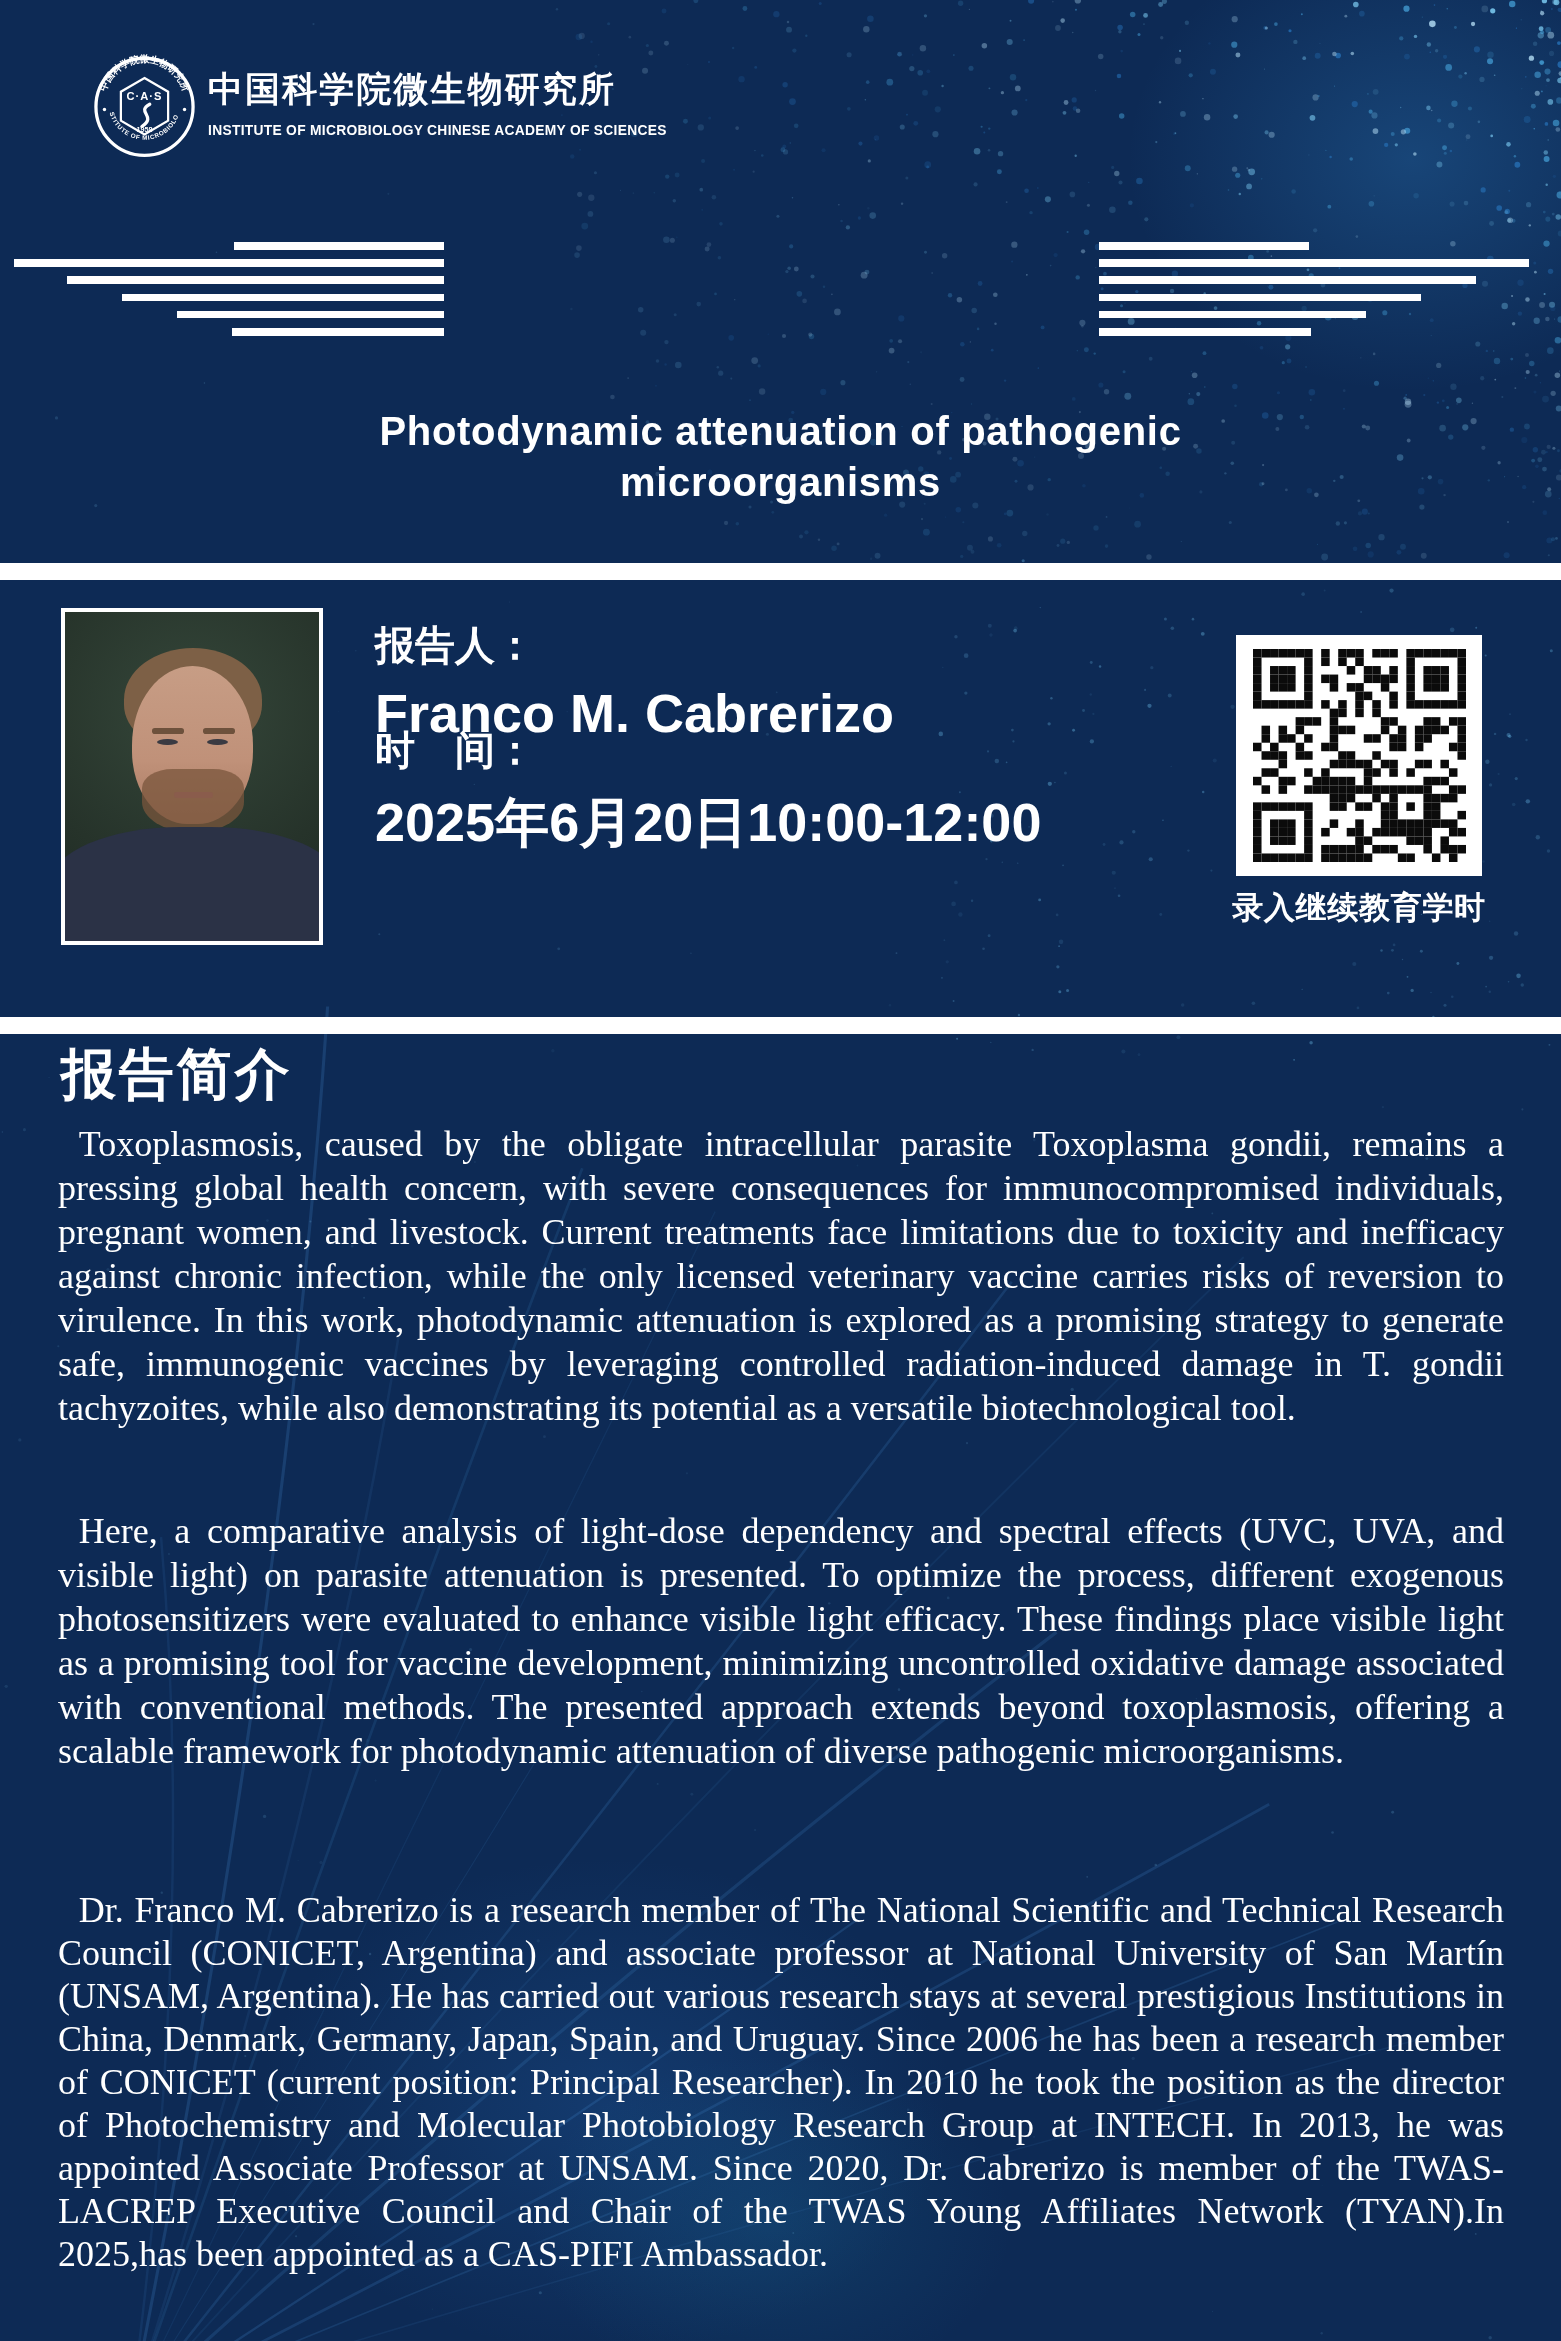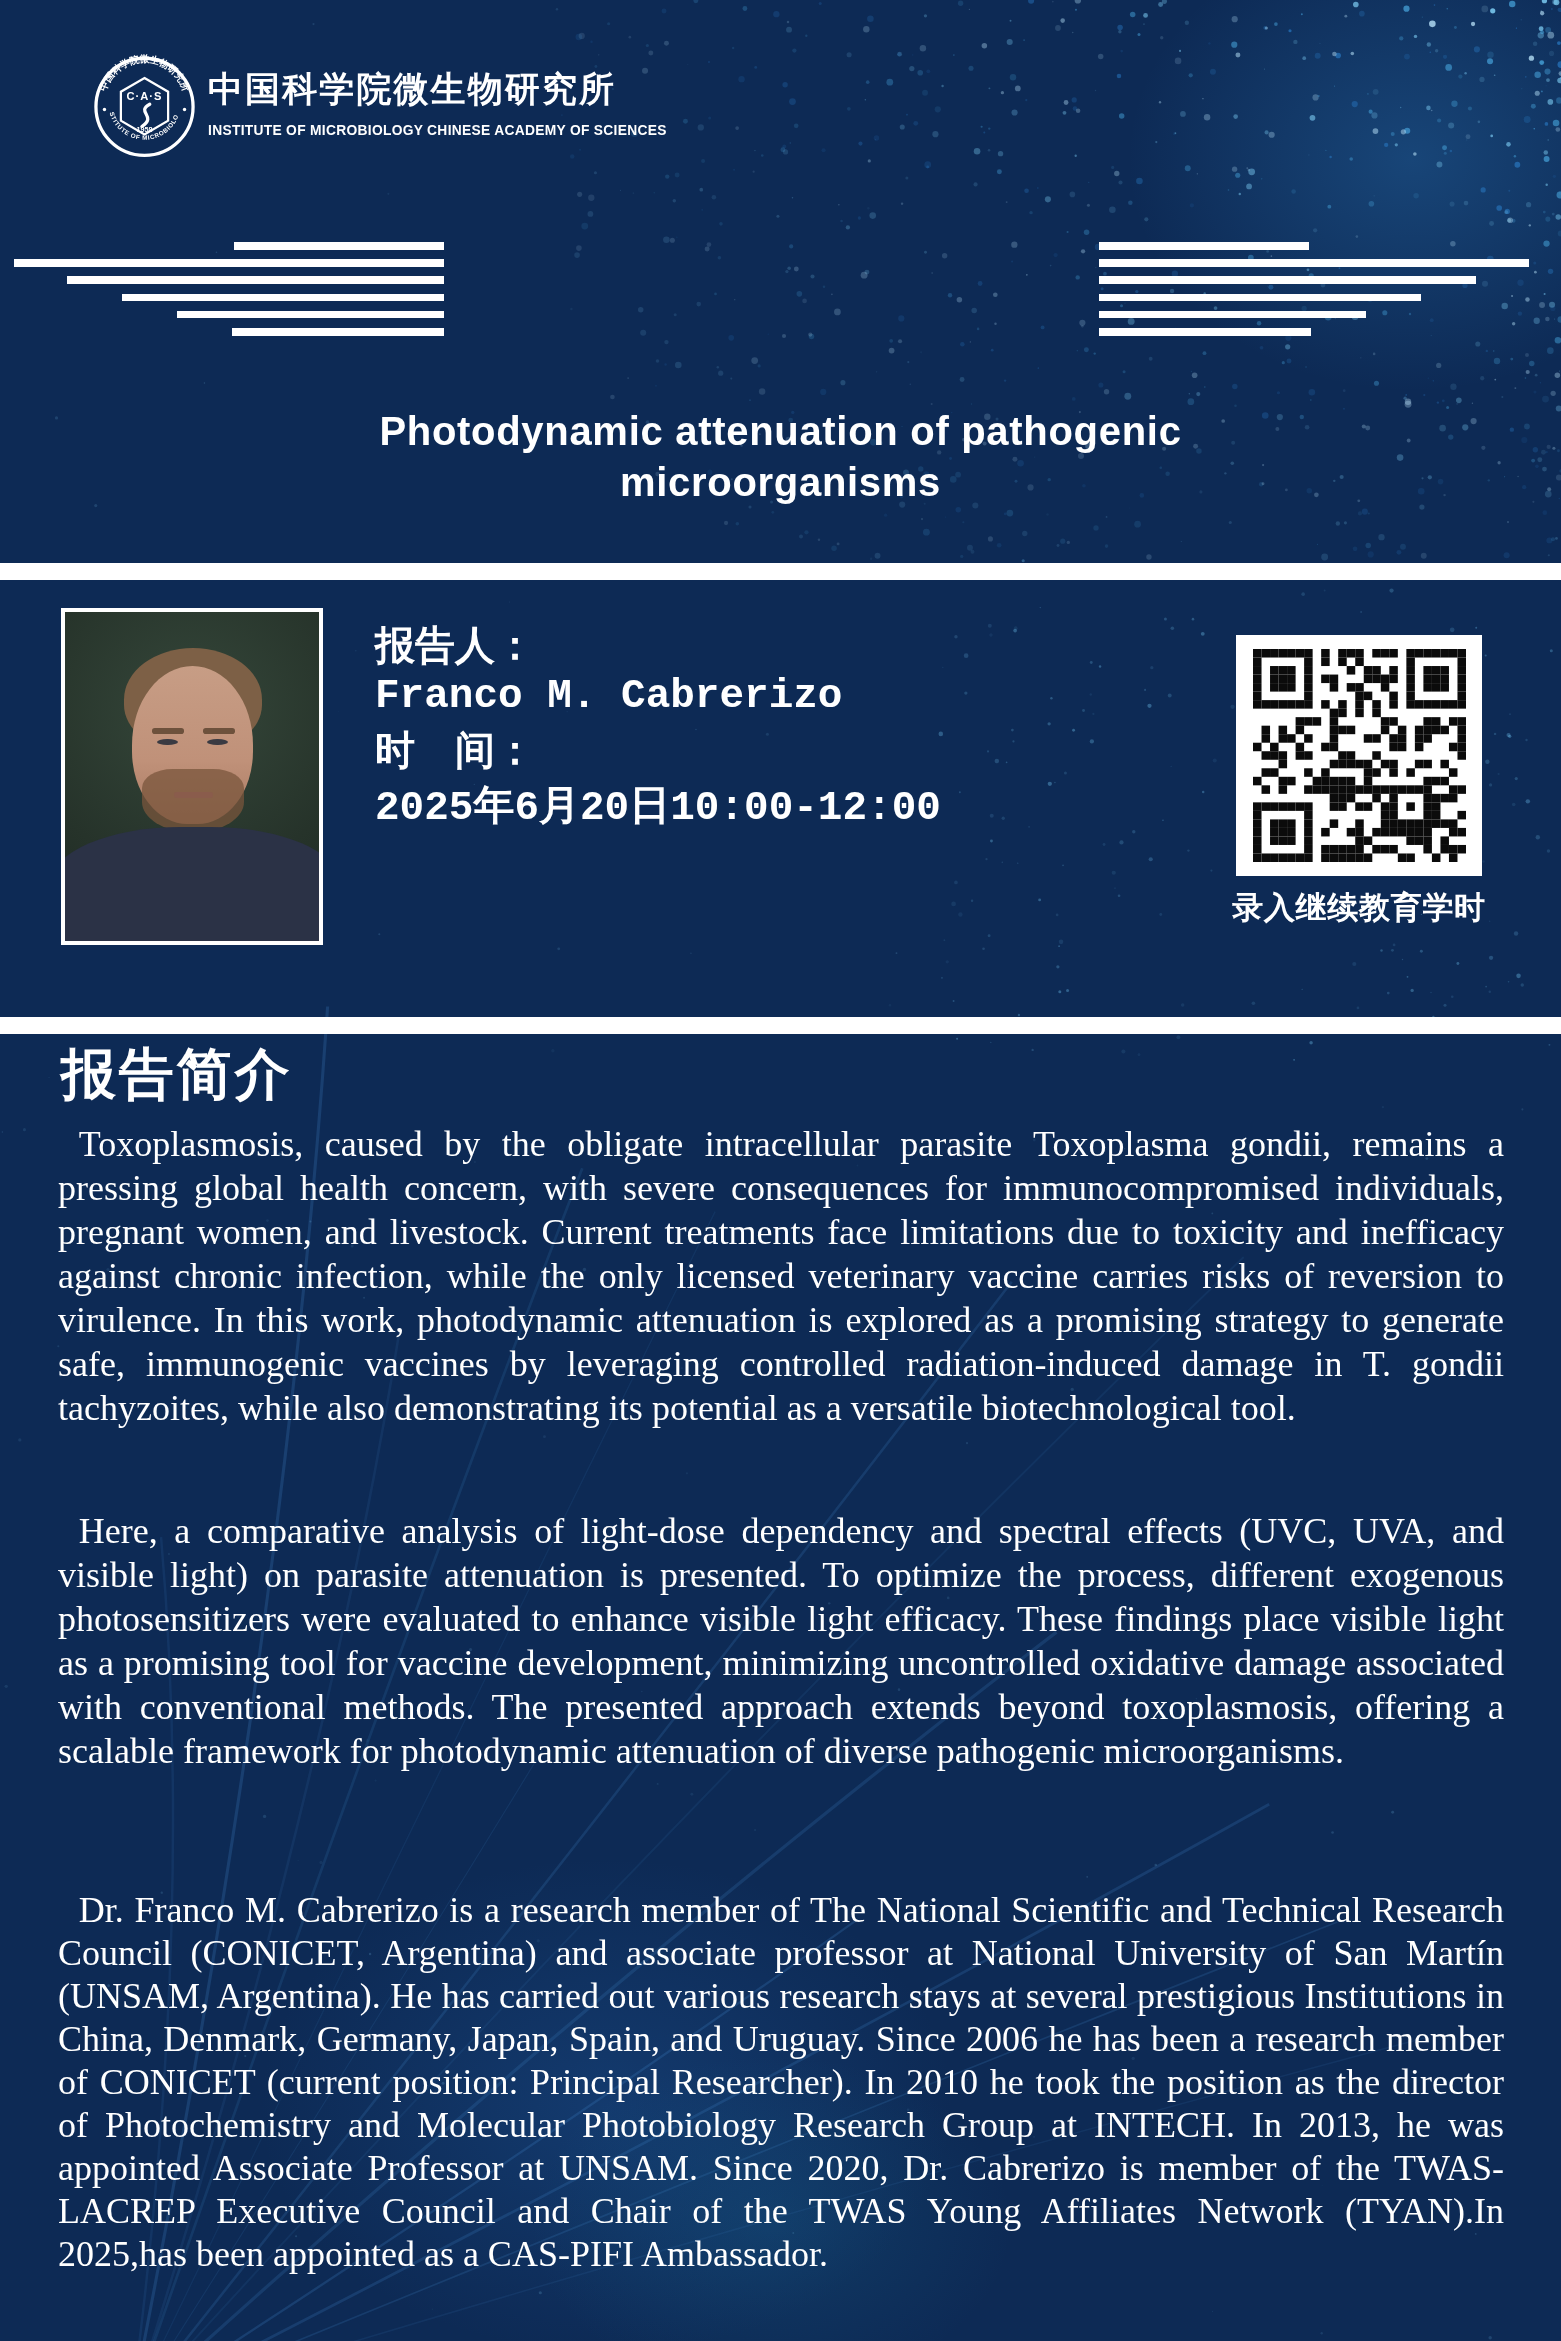--- a/index.html
+++ b/index.html
@@ -59,21 +59,21 @@
   .photo .mouth{position:absolute;left:109px;top:180px;width:39px;height:5.5px;border-radius:4.1px;background:#8a5c4c;}
   .photo .shirt{position:absolute;left:-13.8px;top:215px;width:289px;height:124px;border-radius:45% 45% 0 0;
          background:#2b3246;}
 
   
   .info{position:absolute;left:375px;top:618px;width:861px;height:330px;}
   .irow{position:absolute;left:0;display:flex;align-items:baseline;white-space:nowrap;flex-direction:column;}
   .irow:nth-child(1){top:0;} .irow:nth-child(2){top:105px;}
   .irow:nth-child(3){top:207px;} .irow:nth-child(4){top:296px;}
   .ilabel{font-size:40px;font-weight:800;width:207px;flex:none;}
-  .ivalue{font-family:Liberation Mono, monospace;font-size:41px;font-weight:700;}
+  .ivalue{font-family:Liberation Sans, sans-serif;font-size:54px;font-weight:700;margin-top:9px;}
 
   
   .qrbox{position:absolute;left:1236px;top:635px;width:246px;height:241px;background:#fff;
          display:flex;align-items:center;justify-content:center;}
   .qrcaption{position:absolute;left:1218px;top:887px;width:282px;text-align:center;
              font-size:31px;font-weight:800;letter-spacing:0.7px;}
 
   
   .sec-h{position:absolute;left:61px;font-size:55px;font-weight:800;letter-spacing:2.8px;}
   #abstract-heading{top:1038px;}

